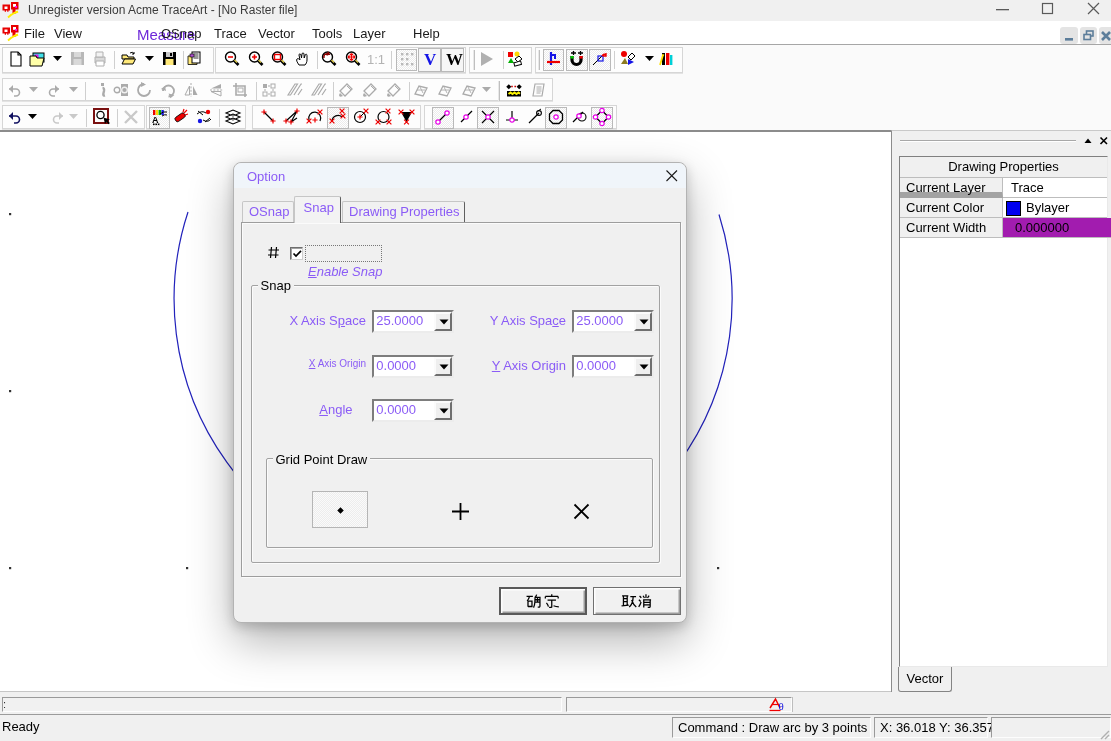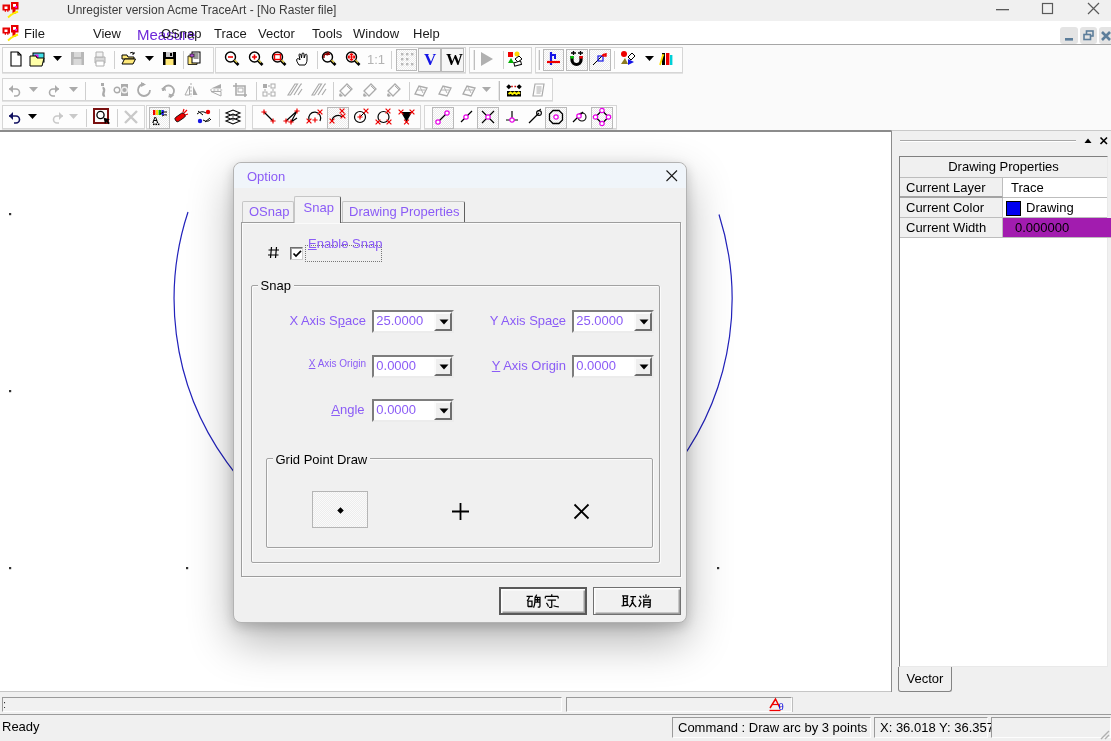--- a/index.html
+++ b/index.html
@@ -14,21 +14,21 @@
       <rect x="9" y="1" width="7.5" height="7.5"></rect>
       <rect x="10.5" y="8" width="3" height="5"></rect>
     </g>
     <rect x="2.5" y="5.5" width="3" height="2.5" fill="#fff"></rect>
     <rect x="11" y="3" width="3" height="2.8" fill="#fff"></rect>
     <rect x="13.2" y="5" width="1.8" height="1.8" fill="#ff00ff"></rect>
     <g stroke="#ffee00" stroke-width="2">
       <path d="M6,16.5 L9.5,13.5 M9,14 L13,11.5 M12.5,12 L16,10.5"></path>
     </g>
   </svg>
-<div class="txt" style="left:28px;top:3px;font-size:12px;color:#3b3b3b;margin-left:39px;">Unregister version Acme TraceArt - [No Raster file]</div>
+<div class="txt" style="left:28px;top:3px;font-size:12px;color:#3b3b3b;">Unregister version Acme TraceArt - [No Raster file]</div>
 <svg class="abs" style="left:996px;top:8px" width="14" height="4" viewBox="0 0 14 4">
     <rect x="0" y="1" width="13" height="1.3" fill="#5a5a5a"></rect>
   </svg>
 <svg class="abs" style="left:1042px;top:3px" width="12" height="12" viewBox="0 0 12 12">
     <rect x="0.5" y="0.5" width="10" height="10" fill="none" stroke="#5a5a5a" stroke-width="1.2"></rect>
   </svg>
 <svg class="abs" style="left:1088px;top:3px" width="12" height="12" viewBox="0 0 12 12">
     <path d="M0,0 L11,11 M11,0 L0,11" stroke="#5a5a5a" stroke-width="1.2"></path>
   </svg>
 <div class="abs" style="left:0px;top:21px;width:1111px;height:24px;background:#ffffff;border-bottom:1px solid #a6a6a6"></div>
@@ -39,27 +39,27 @@
       <rect x="10.5" y="8" width="3" height="5"></rect>
     </g>
     <rect x="2.5" y="5.5" width="3" height="2.5" fill="#fff"></rect>
     <rect x="11" y="3" width="3" height="2.8" fill="#fff"></rect>
     <rect x="13.2" y="5" width="1.8" height="1.8" fill="#ff00ff"></rect>
     <g stroke="#ffee00" stroke-width="2">
       <path d="M6,16.5 L9.5,13.5 M9,14 L13,11.5 M12.5,12 L16,10.5"></path>
     </g>
   </svg>
 <div class="txt" style="left:24px;top:26px;font-size:13px;color:#1a1a1a;">File</div>
-<div class="txt" style="left:54px;top:26px;font-size:13px;color:#1a1a1a;margin-left:39px;">View</div>
+<div class="txt" style="left:54px;top:26px;font-size:13px;color:#1a1a1a;">View</div>
 <div class="txt" style="left:96px;top:26px;font-size:15px;color:#6d28d9;margin-left:41px;">Measure</div>
 <div class="txt" style="left:161px;top:26px;font-size:13px;color:#1a1a1a;">OSnap</div>
 <div class="txt" style="left:214px;top:26px;font-size:13px;color:#1a1a1a;">Trace</div>
 <div class="txt" style="left:258px;top:26px;font-size:13px;color:#1a1a1a;">Vector</div>
 <div class="txt" style="left:312px;top:26px;font-size:13px;color:#1a1a1a;">Tools</div>
-<div class="txt" style="left:353px;top:26px;font-size:13px;color:#1a1a1a;">Window</div>
+<div class="txt" style="left:353px;top:26px;font-size:13px;color:#1a1a1a;">Layer</div>
 <div class="txt" style="left:413px;top:26px;font-size:13px;color:#1a1a1a;">Help</div>
 <div class="abs" style="left:1060px;top:26.5px;width:17.5px;height:17px;background:#e4e4e4;border-radius:3px"></div>
 <div class="abs" style="left:1079.5px;top:26.5px;width:17.5px;height:17px;background:#e4e4e4;border-radius:3px"></div>
 <div class="abs" style="left:1098.5px;top:26.5px;width:17.5px;height:17px;background:#e4e4e4;border-radius:3px"></div>
 <svg class="abs" style="left:1065px;top:38px" width="9" height="3" viewBox="0 0 9 3">
     <rect width="8" height="2.6" fill="#5c7d9a"></rect>
   </svg>
 <svg class="abs" style="left:1084px;top:31px" width="9" height="9" viewBox="0 0 9 9">
     <rect x="2.5" y="0" width="6.5" height="5" fill="none" stroke="#5c7d9a" stroke-width="1.6"></rect>
     <rect x="0" y="3.5" width="6.5" height="5" fill="#e4e4e4" stroke="#5c7d9a" stroke-width="1.6"></rect>
@@ -475,26 +475,26 @@
 <div class="abs" style="left:891px;top:130px;width:220px;height:567px;background:#f0f0f0;border-left:1px solid #8c8c8c;border-top:1px solid #c9c9c9"></div>
 <div class="abs" style="left:900px;top:140px;width:176px;height:2px;border-top:1px solid #a8a8a8;border-bottom:1px solid #fff"></div>
 <svg class="abs" style="left:1084px;top:137px" width="8" height="8" viewBox="0 0 8 8">
     <path d="M4,1.5 L7.5,6 H0.5 z" fill="#000"></path>
   </svg>
 <svg class="abs" style="left:1100px;top:137px" width="8" height="8" viewBox="0 0 8 8">
     <path d="M0.5,0.5 L7,7 M7,0.5 L0.5,7" stroke="#000" stroke-width="1.6"></path>
   </svg>
 <div class="abs" style="left:899px;top:156px;width:209px;height:511px;background:#fff;border:1px solid;border-color:#808080 #e9e9e9 #e9e9e9 #808080"></div>
 <div class="abs" style="left:900px;top:157px;width:207px;height:21px;background:#f0f0f0;border-bottom:1px solid #bdbdbd;text-align:center;font-size:13px;line-height:20px">Drawing Properties</div>
-<div class="abs" style="left:900px;top:178px;width:103px;height:20px;background:#f0f0f0;border-bottom:2px solid #a3a3a3;border-right:1px solid #bdbdbd;font-size:13px;line-height:19px;padding-left:6px">Current Layer</div>
+<div class="abs" style="left:900px;top:178px;width:103px;height:20px;background:#f0f0f0;border-bottom:6px solid #a3a3a3;border-right:1px solid #bdbdbd;font-size:13px;line-height:19px;padding-left:6px">Current Layer</div>
 <div class="abs" style="left:1003px;top:178px;width:104px;height:20px;background:#fff;border-bottom:1px solid #bdbdbd;font-size:13px;line-height:19px;padding-left:8px">Trace</div>
 <div class="abs" style="left:900px;top:198px;width:103px;height:20px;background:#f0f0f0;border-bottom:1px solid #bdbdbd;border-right:1px solid #bdbdbd;font-size:13px;line-height:19px;padding-left:6px">Current Color</div>
 <div class="abs" style="left:1003px;top:198px;width:104px;height:20px;background:#fff;border-bottom:1px solid #bdbdbd"></div>
 <div class="abs" style="left:1006px;top:200.5px;width:15px;height:15px;background:#0000f0;border:1px solid #000"></div>
-<div class="txt" style="left:1026px;top:200px;font-size:13px;color:#000;">Drawing</div>
+<div class="txt" style="left:1026px;top:200px;font-size:13px;color:#000;">Bylayer</div>
 <div class="abs" style="left:900px;top:218px;width:103px;height:20px;background:#f0f0f0;border-bottom:1px solid #bdbdbd;border-right:1px solid #bdbdbd;font-size:13px;line-height:19px;padding-left:6px">Current Width</div>
 <div class="abs" style="left:1003px;top:218px;width:117px;height:20px;background:#a21caf;border-bottom:1px solid #bdbdbd;font-size:13px;line-height:19px;padding-left:12px">0.000000</div>
 <div class="abs" style="left:898px;top:667px;width:54px;height:25px;background:#f0f0f0;border:1px solid #848484;border-top:none;border-radius:0 0 3px 3px;font-size:13px;text-align:center;line-height:23px">Vector</div>
 <div class="abs" style="left:0px;top:692px;width:1111px;height:22px;background:#f0f0f0"></div>
 <div class="abs" style="left:2px;top:697px;width:560px;height:15px;background:#f1f1f1;border:1px solid;border-color:#9a9a9a #fdfdfd #fdfdfd #9a9a9a;font-size:11px;line-height:13px;color:#333">:</div>
 <div class="abs" style="left:566px;top:697px;width:226px;height:15px;background:#f1f1f1;border:1px solid;border-color:#9a9a9a #fdfdfd #fdfdfd #9a9a9a"></div>
 <svg class="abs" style="left:769px;top:698px" width="18" height="14" viewBox="0 0 18 14">
     <path d="M1,10 L6.5,1 L11,10" fill="none" stroke="#e00" stroke-width="1.5"></path>
     <path d="M3,6.5 h6.5" stroke="#e00" stroke-width="1.2"></path>
     <path d="M0.5,12.5 h11" stroke="#e00" stroke-width="1.3"></path>
@@ -523,21 +523,21 @@
 <div class="abs" style="left:60.5px;top:33px;width:47px;height:26.5px;background:#f3f3f3;border:1px solid #c6c6c6;border-right:1.5px solid #5f5f5f;border-bottom:none;border-radius:2px 2px 0 0"></div>
 <div class="txt" style="left:70px;top:37px;font-size:13px;">Snap</div>
 <svg class="abs" style="left:34px;top:83px" width="12" height="13" viewBox="0 0 12 13">
       <path d="M3.5,1 L2.5,12 M8.5,1 L7.5,12 M0.5,4 H11 M0,9 H10.5" stroke="#000" stroke-width="1.2" fill="none"></path>
     </svg>
 <div class="abs" style="left:56.5px;top:84px;width:13px;height:13px;background:#fff;border:1px solid;border-color:#6e6e6e #cfcfcf #cfcfcf #6e6e6e;box-shadow:inset 1px 1px 0 #a0a0a0"></div>
 <svg class="abs" style="left:59px;top:87px" width="9" height="8" viewBox="0 0 9 8">
       <path d="M0.5,3.5 L3,6 L8,0.8" stroke="#000" stroke-width="1.7" fill="none"></path>
     </svg>
 <div class="abs" style="left:71px;top:81.5px;width:77px;height:17.5px;border:1px dotted #777"></div>
-<div class="txt" style="left:74.5px;top:73px;font-size:13px;"><u>E</u>nable Snap</div>
+<div class="txt" style="left:74.5px;top:101px;font-size:13px;font-style:italic;"><u>E</u>nable Snap</div>
 <div class="abs" style="left:17.5px;top:122px;width:409px;height:278px;border:1px solid #a2a2a2;box-shadow:1px 1px 0 #fbfbfb, inset 1px 1px 0 #fbfbfb;border-radius:2px"></div>
 <div class="abs" style="left:24px;top:115px;background:#f0f0f0;padding:0 3px;font-size:13px">Snap</div>
 <div class="txt" style="left:0px;top:149.5px;font-size:13px;left:auto;right:319.5px">X Axis S<u>p</u>ace</div>
 <div class="abs" style="left:138.8px;top:146.5px;width:82px;height:23px;background:#fff;border:2px solid;border-color:#7d7d7d #ececec #ececec #7d7d7d"></div>
 <div class="txt" style="left:142.8px;top:150.0px;font-size:13px;">25.0000</div>
 <div class="abs" style="left:200.8px;top:148.5px;width:18px;height:19px;background:#efefef;border:2px solid;border-color:#fbfbfb #6f6f6f #6f6f6f #fbfbfb"></div>
 <svg class="abs" style="left:205.3px;top:155.5px" width="10" height="6" viewBox="0 0 10 6">
       <path d="M0.5,0.5 h9 l-4.5,5 z" fill="#000"></path>
     </svg>
 <div class="txt" style="left:0px;top:149.5px;font-size:13px;left:auto;right:119.5px">Y Axis Spa<u>c</u>e</div>
@@ -554,21 +554,21 @@
 <svg class="abs" style="left:205.3px;top:200.5px" width="10" height="6" viewBox="0 0 10 6">
       <path d="M0.5,0.5 h9 l-4.5,5 z" fill="#000"></path>
     </svg>
 <div class="txt" style="left:0px;top:194.5px;font-size:13px;left:auto;right:119.5px"><u>Y</u> Axis Origin</div>
 <div class="abs" style="left:338.7px;top:191.5px;width:82px;height:23px;background:#fff;border:2px solid;border-color:#7d7d7d #ececec #ececec #7d7d7d"></div>
 <div class="txt" style="left:342.7px;top:195.0px;font-size:13px;">0.0000</div>
 <div class="abs" style="left:400.7px;top:193.5px;width:18px;height:19px;background:#efefef;border:2px solid;border-color:#fbfbfb #6f6f6f #6f6f6f #fbfbfb"></div>
 <svg class="abs" style="left:405.2px;top:200.5px" width="10" height="6" viewBox="0 0 10 6">
       <path d="M0.5,0.5 h9 l-4.5,5 z" fill="#000"></path>
     </svg>
-<div class="txt" style="left:0px;top:238.5px;font-size:13px;left:auto;right:321px"><u>A</u>ngle</div>
+<div class="txt" style="left:0px;top:238.5px;font-size:13px;left:auto;right:333px"><u>A</u>ngle</div>
 <div class="abs" style="left:138.8px;top:235.5px;width:82px;height:23px;background:#fff;border:2px solid;border-color:#7d7d7d #ececec #ececec #7d7d7d"></div>
 <div class="txt" style="left:142.8px;top:239.0px;font-size:13px;">0.0000</div>
 <div class="abs" style="left:200.8px;top:237.5px;width:18px;height:19px;background:#efefef;border:2px solid;border-color:#fbfbfb #6f6f6f #6f6f6f #fbfbfb"></div>
 <svg class="abs" style="left:205.3px;top:244.5px" width="10" height="6" viewBox="0 0 10 6">
       <path d="M0.5,0.5 h9 l-4.5,5 z" fill="#000"></path>
     </svg>
 <div class="abs" style="left:32.5px;top:295px;width:387px;height:90px;border:1px solid #a2a2a2;box-shadow:1px 1px 0 #fbfbfb, inset 1px 1px 0 #fbfbfb;border-radius:2px"></div>
 <div class="abs" style="left:39px;top:288.5px;background:#f0f0f0;padding:0 3px;font-size:13px">Grid Point Draw</div>
 <div class="abs" style="left:78.5px;top:328px;width:56px;height:37px;background:repeating-conic-gradient(#fafafa 0% 25%, #ededed 0% 50%) 0 0/2px 2px;border:1px solid #b5b5b5"></div>
 <svg class="abs" style="left:103px;top:344px" width="7" height="7" viewBox="0 0 7 7">

